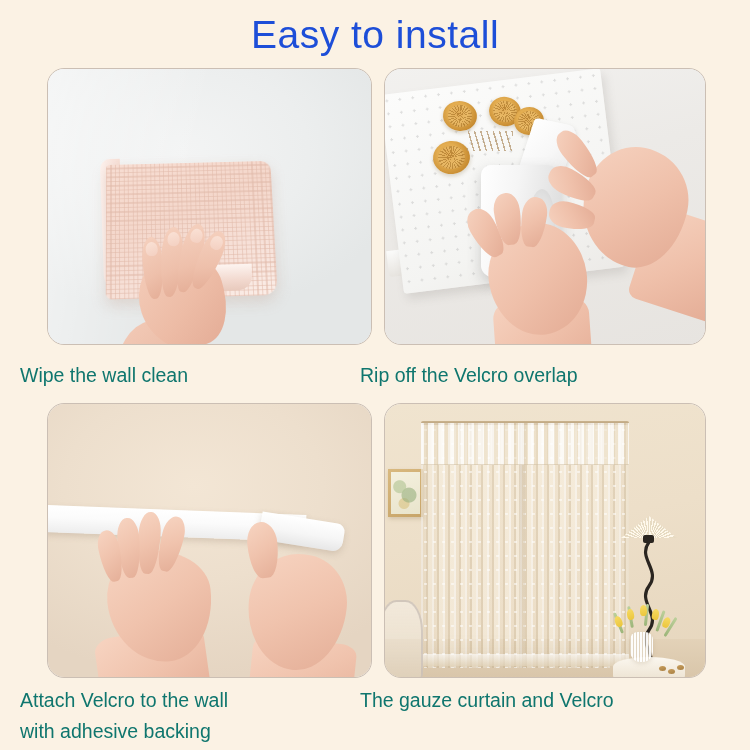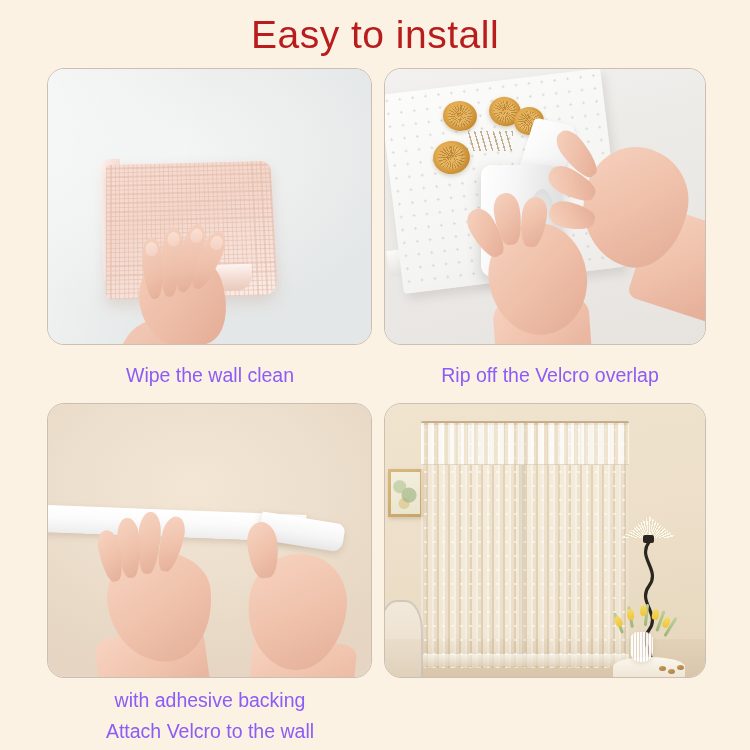--- a/index.html
+++ b/index.html
@@ -22,43 +22,42 @@
 
   
   .title {
     position: absolute;
     top: 12px;
     left: 0;
     width: 750px;
     text-align: center;
     font-size: 39px;
     letter-spacing: 0.5px;
-    color: #b91c1c;
+    color: #1d4ed8;
     font-weight: 400;
     line-height: 46px;
   }
 
   
   .step {
     position: absolute;
   }
 
   .photo {
     position: absolute;
     border: 1.5px solid #cbbfb4;
     border-radius: 17px;
     overflow: hidden;
     background: #efefef;
   }
 
   .caption {
     position: absolute;
-    text-align: center;
     font-size: 19.5px;
-    color: #8b5cf6;
+    color: #0f766e;
     line-height: 31px;
     width: 100%;
   }
 
   
   #step1 .photo { left: 47px;  top: 68px;  width: 325px; height: 277px; }
   #step2 .photo { left: 384px; top: 68px;  width: 322px; height: 277px; }
   #step3 .photo { left: 47px;  top: 403px; width: 325px; height: 275px; }
   #step4 .photo { left: 384px; top: 403px; width: 322px; height: 275px; }
 
@@ -495,22 +494,22 @@
           <div class="p3-skin p3-f p3-hl-f4"></div>
         </div>
         <div class="p3-hand-r">
           <div class="p3-skin p3-hr-arm"></div>
           <div class="p3-skin p3-hr-palm"></div>
           <div class="p3-skin p3-hr-thumb"></div>
         </div>
       </div>
     </div>
     <div class="caption">
+      <div>Attach Velcro to the wall</div>
       <div>with adhesive backing</div>
-      <div>Attach Velcro to the wall</div>
     </div>
   </div>
 
   <div class="step" id="step4">
     <div class="photo">
       <div class="scene">
         <div class="p4-room"></div>
         <div class="p4-floor"></div>
 
         <div class="p4-frame">
@@ -545,16 +544,17 @@
           <div class="tulip" style="left:52px; top:17px; transform:rotate(22deg);"></div>
         </div>
         <div class="p4-vase"></div>
 
         <div class="p4-nut" style="left:274px; top:262px;"></div>
         <div class="p4-nut" style="left:283px; top:265px;"></div>
         <div class="p4-nut" style="left:292px; top:261px;"></div>
       </div>
     </div>
     <div class="caption">
+      <div>The gauze curtain and Velcro</div>
     </div>
   </div>
 
 </div>
 
 </body></html>

